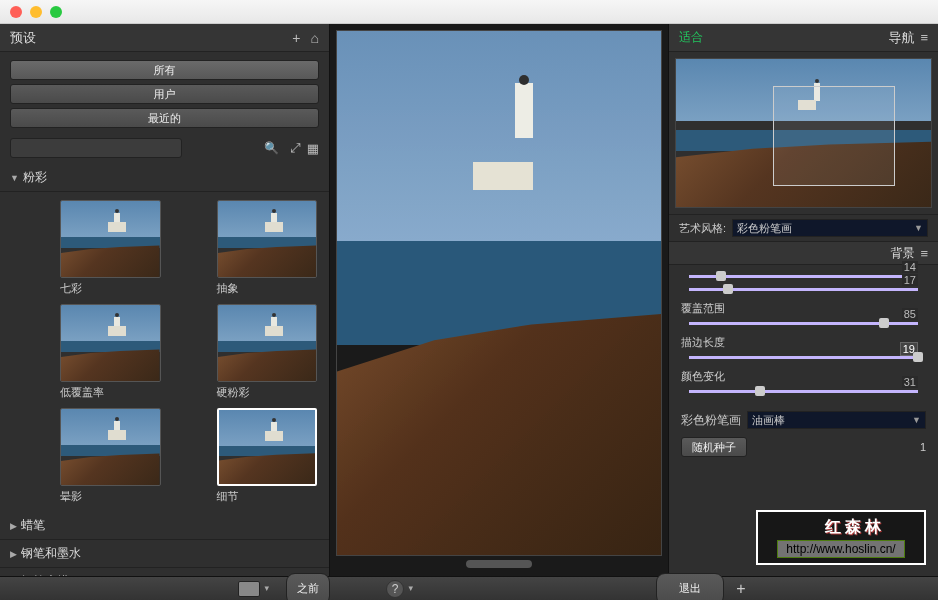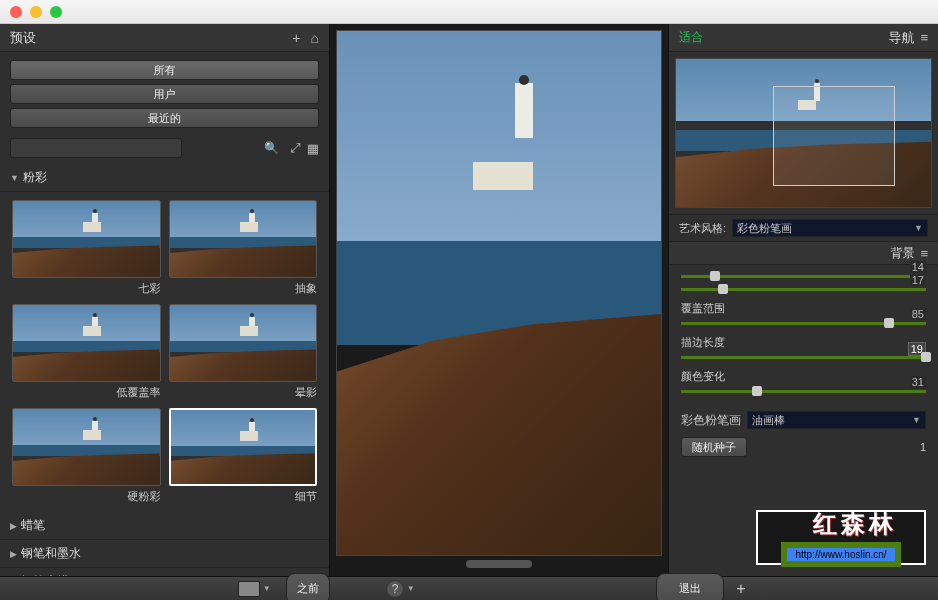--- a/index.html
+++ b/index.html
@@ -34,21 +34,21 @@
 
 .tree { flex: 1; overflow-y: auto; overflow-x: hidden; }
 .tree::-webkit-scrollbar { width: 14px; }
 .tree::-webkit-scrollbar-track { background: #2a2a2a; }
 .tree::-webkit-scrollbar-thumb { background: #555; border: 2px solid #2a2a2a; border-radius: 7px; }
 
 .cat-hdr { padding: 5px 10px; font-size: 12px; color: #ddd; cursor: pointer; border-bottom: 1px solid #222; display: flex; align-items: center; gap: 4px; }
 .cat-hdr .tri { font-size: 9px; color: #aaa; }
 
 .thumbs { display: grid; grid-template-columns: 1fr 1fr; gap: 8px 8px; padding: 8px 12px; }
-.thumb-item { text-align: right; }
+.thumb-item { text-align: left; margin-left: 48px; }
 .thumb-img { width: 100%; height: 78px; border: 1px solid #555; border-radius: 2px; overflow: hidden; position: relative; cursor: pointer; }
 .thumb-img.sel { border: 2px solid #fff; }
 .thumb-lbl { font-size: 11px; color: #ccc; margin-top: 3px; }
 
 
 .scene { position: absolute; inset: 0; }
 .sky { position: absolute; top: 0; left: 0; right: 0; height: 48%; background: linear-gradient(#5a87b0,#7aa0c2); }
 .sea { position: absolute; top: 48%; left: 0; right: 0; height: 14%; background: #2d5a7a; }
 .cliff { position: absolute; bottom: 0; left: 0; right: 0; height: 45%; background: linear-gradient(135deg,#7a5030,#553520 40%,#3a2818); clip-path: polygon(0 30%, 30% 18%, 60% 12%, 100% 8%, 100% 100%, 0 100%); }
 .lighthouse { position: absolute; top: 16%; left: 54%; width: 6px; height: 18px; background: #e8e8e0; }
@@ -81,34 +81,34 @@
 .style-row { display: flex; align-items: center; padding: 4px 10px; gap: 6px; border-top: 1px solid #222; }
 .style-row label { font-size: 11px; color: #ccc; }
 .sel-box { flex: 1; height: 18px; background: #0f172a; border: 1px solid #222; font-size: 11px; color: #ccc; padding: 0 4px; display: flex; align-items: center; justify-content: space-between; cursor: pointer; }
 .sel-box .dd { font-size: 9px; color: #999; }
 
 .section-hdr { height: 24px; display: flex; align-items: center; justify-content: flex-end; padding: 0 10px; background: #353535; border-top: 1px solid #222; border-bottom: 1px solid #222; gap: 6px; font-size: 12px; color: #ddd; cursor: pointer; }
 
 .sliders { padding: 4px 12px; }
 .slider-row { margin: 5px 0 10px; }
 .slider-lbl { font-size: 11px; color: #ccc; margin-bottom: 2px; }
-.slider-track { height: 3px; background: #4d7c0f; position: relative; margin: 6px 0 2px; }
+.slider-track { height: 3px; background: #c4b5fd; position: relative; margin: 6px 8px 2px; }
 .slider-thumb { position: absolute; top: -4px; width: 10px; height: 10px; background: #ccc; border-radius: 2px; transform: translateX(-50%); cursor: pointer; }
 .slider-val { position: absolute; right: 0; top: -14px; font-size: 11px; color: #bbb; background: #2a2a2a; padding: 0 2px; }
 .slider-val.boxed { border: 1px solid #666; background: #444; color: #fff; }
 
 .type-row { display: flex; align-items: center; padding: 4px 12px; gap: 6px; }
 .seed-row { display: flex; align-items: center; padding: 4px 12px; gap: 4px; }
 .seed-btn { background: linear-gradient(#5a5a5a,#4a4a4a); border: 1px solid #222; border-radius: 3px; height: 20px; font-size: 11px; color: #eee; padding: 0 10px; cursor: pointer; }
 .seed-val { font-size: 11px; color: #ccc; margin-left: auto; }
 
 
 .wm { position: absolute; right: 12px; bottom: 35px; width: 170px; height: 55px; border: 2px solid #fff; background: rgba(0,0,0,0.5); display: flex; flex-direction: column; align-items: center; justify-content: center; gap: 2px; z-index: 50; }
-.wm-txt { color: #fff; font-size: 24px; font-weight: bold; letter-spacing: 4px; text-shadow: 1px 1px 0 #a33; margin-left: 28px; }
-.wm-url { background: #3b82f6; color: #000; font-size: 10px; padding: 1px 8px; border: 6px solid #4d7c0f; }
+.wm-txt { color: #fff; font-size: 16px; font-weight: bold; letter-spacing: 4px; text-shadow: 1px 1px 0 #a33; margin-left: 28px; }
+.wm-url { background: #737373; color: #000; font-size: 12px; padding: 1px 8px; border: 1px solid #4d7c0f; }
 
 
 .bottom { height: 24px; background: linear-gradient(#444,#333); border-top: 1px solid #111; display: flex; align-items: center; padding: 0 10px; gap: 8px; }
 .b-swatch { width: 22px; height: 16px; background: #888; border: 1px solid #222; border-radius: 2px; position: relative; cursor: pointer; }
 .b-swatch::after { content:"▾"; position:absolute; right:-10px; top:1px; font-size:9px; color:#aaa; }
 .b-btn { background: linear-gradient(#5a5a5a,#4a4a4a); border: 1px solid #222; border-radius: 9px; height: 32px; font-size: 11px; color: #eee; padding: 0 10px; cursor: pointer; }
 .b-help { width: 18px; height: 18px; border-radius: 50%; background: #555; color: #ccc; font-size: 12px; display: flex; align-items: center; justify-content: center; cursor: pointer; border: 1px solid #333; position: relative; }
 .b-help::after { content:"▾"; position:absolute; right:-10px; top:2px; font-size:9px; color:#aaa; }
 .b-spacer { flex: 1; }
 .b-plus { width: 18px; font-size: 16px; color: #ccc; cursor: pointer; text-align: center; }
@@ -191,33 +191,33 @@
         <div class="thumb-item">
           <div class="thumb-img">
               <div class="scene">
                 <div class="sky"></div>
                 <div class="sea"></div>
                 <div class="cliff"></div>
                 <div class="lighthouse"></div>
                 <div class="building"></div>
               </div>
             </div>
+          <div class="thumb-lbl">硬粉彩</div>
+        </div>
+        <div class="thumb-item">
+          <div class="thumb-img">
+              <div class="scene">
+                <div class="sky"></div>
+                <div class="sea"></div>
+                <div class="cliff"></div>
+                <div class="lighthouse"></div>
+                <div class="building"></div>
+              </div>
+            </div>
           <div class="thumb-lbl">晕影</div>
-        </div>
-        <div class="thumb-item">
-          <div class="thumb-img">
-              <div class="scene">
-                <div class="sky"></div>
-                <div class="sea"></div>
-                <div class="cliff"></div>
-                <div class="lighthouse"></div>
-                <div class="building"></div>
-              </div>
-            </div>
-          <div class="thumb-lbl">硬粉彩</div>
         </div>
         <div class="thumb-item">
           <div class="thumb-img sel">
               <div class="scene">
                 <div class="sky"></div>
                 <div class="sea"></div>
                 <div class="cliff"></div>
                 <div class="lighthouse"></div>
                 <div class="building"></div>
               </div>

